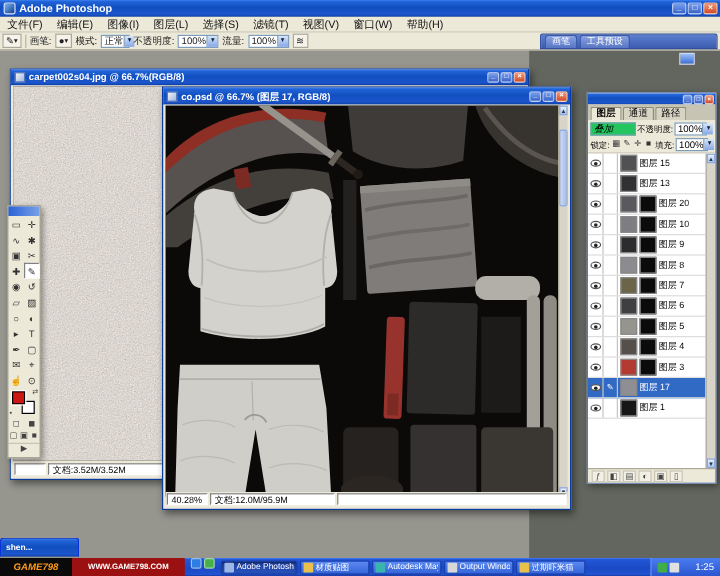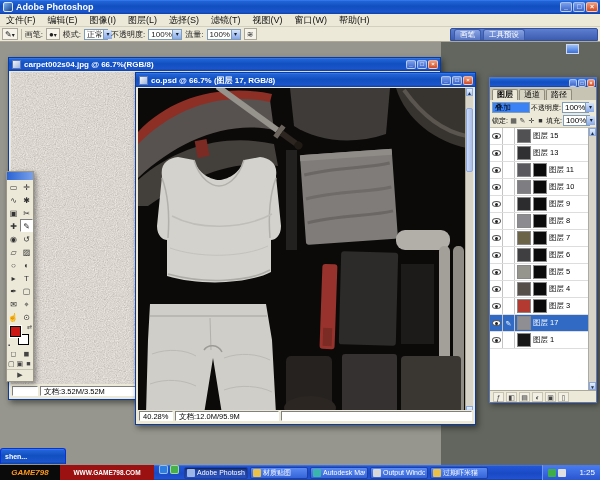--- a/index.html
+++ b/index.html
@@ -330,21 +330,21 @@
           <span class="win-btn close">×</span>
         </span>
     </div>
     <div class="lp-tabs" id="layerTabs">
         <span class="ltab active">图层</span>
         <span class="ltab">通道</span>
         <span class="ltab">路径</span>
       </div>
     <div class="lp-ctrl">
       <div class="lp-row">
-        <span id="blendBox" style="background: #3b82f6;">
+        <span id="blendBox" style="background: #22c55e; font-style: italic;">
           <span>叠加</span>
         </span>
         <span>不透明度:</span>
         <span class="combo mini-combo">
           <span>100%</span>
           <span class="arr">▾</span>
         </span>
       </div>
       <div class="lp-row">
         <span>锁定:</span>
@@ -379,21 +379,21 @@
             <span class="thumb" style="background: rgb(48, 48, 51);"></span>
             <span class="lname">图层 13</span>
           </div>
           <div class="layer-row">
             <span class="eye-cell">
               <span class="eye"></span>
             </span>
             <span class="ind-cell"></span>
             <span class="thumb" style="background: rgb(90, 90, 94);"></span>
             <span class="thumb" style="background: rgb(11, 11, 11);"></span>
-            <span class="lname">图层 11</span>
+            <span class="lname">图层 20</span>
           </div>
           <div class="layer-row">
             <span class="eye-cell">
               <span class="eye"></span>
             </span>
             <span class="ind-cell"></span>
             <span class="thumb" style="background: rgb(126, 126, 130);"></span>
             <span class="thumb" style="background: rgb(11, 11, 11);"></span>
             <span class="lname">图层 10</span>
           </div>

